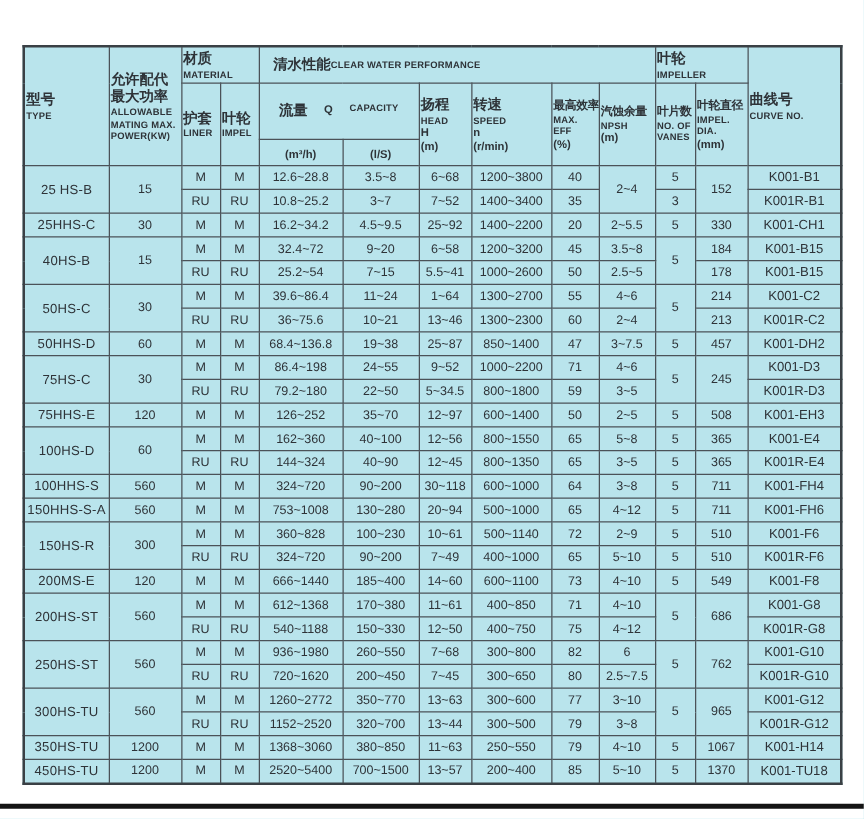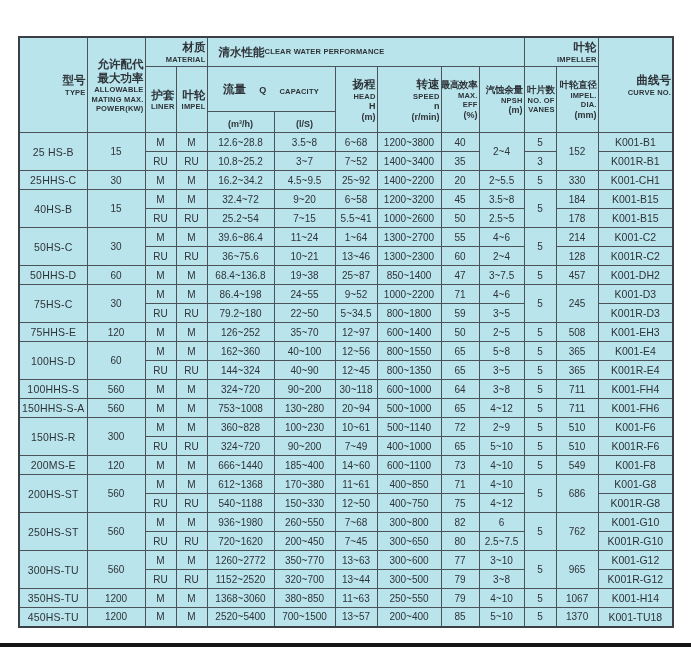--- a/index.html
+++ b/index.html
@@ -32,22 +32,22 @@
   thead tr.gr2 th{height:44px;}
   thead tr.gr3 th{height:20px;margin-left:40px;}
   tbody tr{height:19px;}
   tbody td{font-size:10px;}
   tbody td.c-type{font-size:10.5px;letter-spacing:.2px;margin-left:44px;}
   tbody td.c-curve{font-size:10.5px;}
   .zh{font-size:11.5px;font-weight:600;line-height:1.25;}
   .zh-small{font-size:9.5px;font-weight:600;line-height:1.2;letter-spacing:-0.3px;}
   .en{font-size:7.5px;line-height:1.25;letter-spacing:.2px;}
   .sym{font-size:9px;line-height:1.2;}
-  .stack{display:flex;flex-direction:column;align-items:flex-end;justify-content:center;}
-  .cap-flex{display:flex;align-items:flex-end;justify-content:space-around;padding:0 8px;}
+  .stack{display:flex;flex-direction:column;align-items:flex-start;justify-content:center;}
+  .cap-flex{display:flex;align-items:flex-start;justify-content:space-around;padding:0 8px;}
   .perf-flex{display:flex;align-items:center;justify-content:flex-start;padding:0 10px;}
   .unit{font-size:9px;}
   .bottom-rule{
     position:absolute;left:0;top:643px;width:691px;height:4px;
     background:#141414;
   }
 </style>
 </head>
 <body>
 
@@ -272,21 +272,21 @@
         </tr>
         <tr>
           <td class="c-liner">RU</td>
           <td class="c-impel">RU</td>
           <td class="c-capacity-m3h">36~75.6</td>
           <td class="c-capacity-ls">10~21</td>
           <td class="c-head">13~46</td>
           <td class="c-speed">1300~2300</td>
           <td class="c-eff">60</td>
           <td class="c-npsh">2~4</td>
-          <td class="c-dia">128</td>
+          <td class="c-dia">213</td>
           <td class="c-curve">K001R-C2</td>
         </tr>
         <tr>
           <td class="c-type">50HHS-D</td>
           <td class="c-power">60</td>
           <td class="c-liner">M</td>
           <td class="c-impel">M</td>
           <td class="c-capacity-m3h">68.4~136.8</td>
           <td class="c-capacity-ls">19~38</td>
           <td class="c-head">25~87</td>

